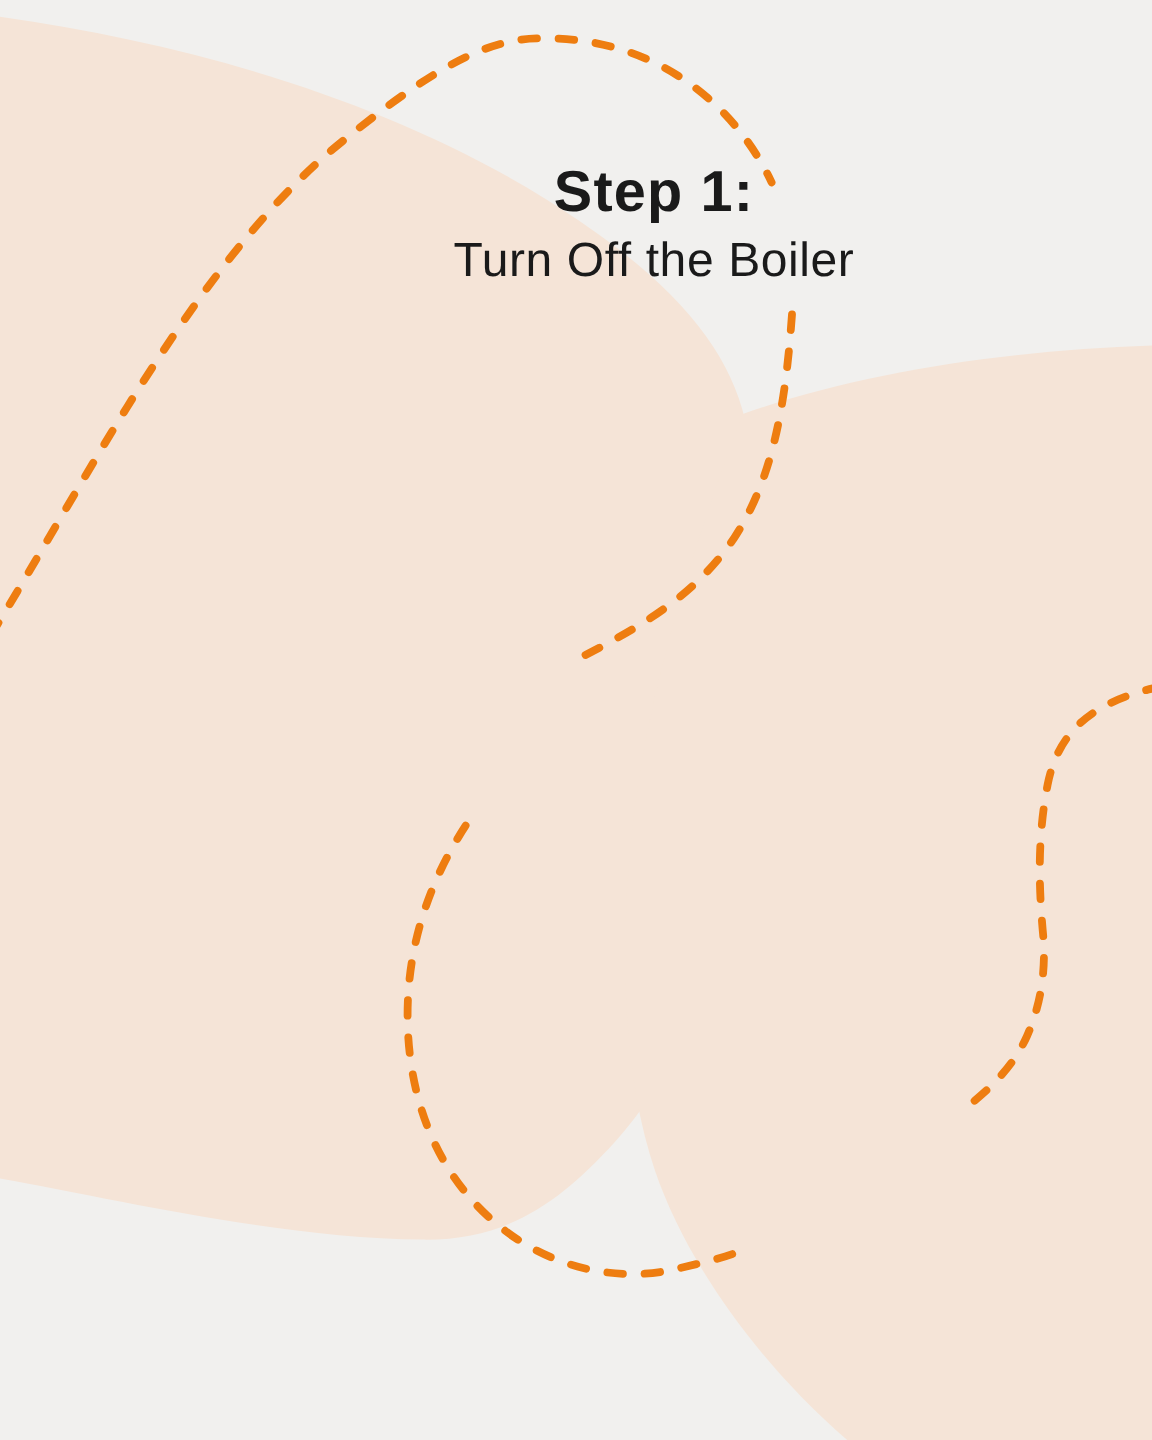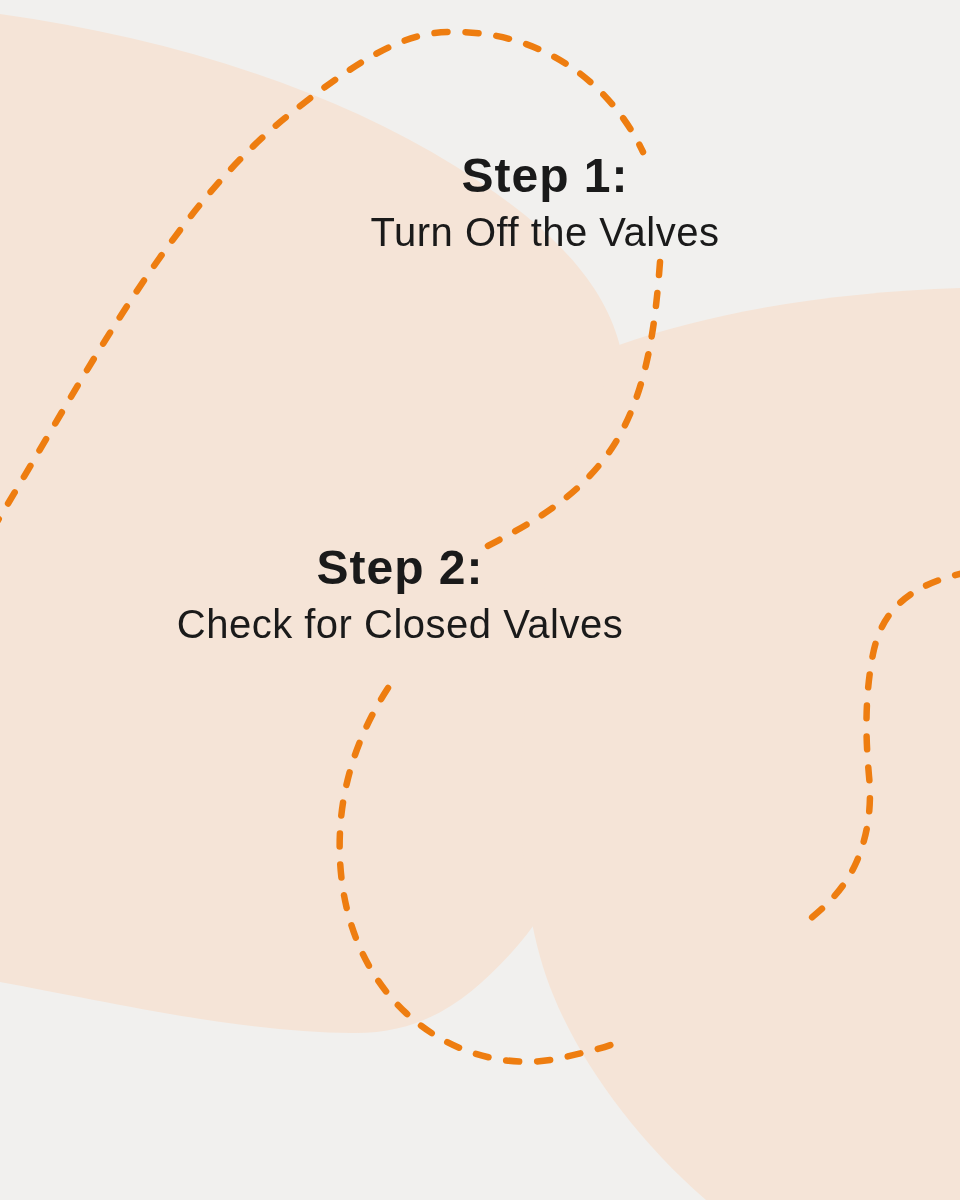--- a/index.html
+++ b/index.html
@@ -47,21 +47,21 @@
     letter-spacing: 1px;
     line-height: 1.12;
   }
   .step-subtitle {
     font-size: 40px;
     font-weight: normal;
     letter-spacing: 0.5px;
     line-height: 1.12;
     margin-top: 7px;
   }
-  #step-1 { left: 545px; top: 149px; }
+  #step-1 { left: 545px; top: 134px; }
   #step-2 { left: 400px; top: 541px; }
   #step-3 { left: 694px; top: 899px; }
 </style>
 </head>
 <body>
 
 <div class="canvas">
 
   <svg class="bg-svg" viewBox="0 0 960 1200" aria-hidden="true">
 
@@ -96,24 +96,20 @@
          C 586,1052 611,1047 626,1038"></path>
     <path class="dash-curve" d="M 968,572
          C 912,584 882,608 873,654
          C 864,700 866,742 869,776
          C 872,806 868,836 856,863
          C 844,890 824,908 805,923"></path>
   </svg>
 
   <div class="step" id="step-1">
     <div class="step-title">Step 1:</div>
-    <div class="step-subtitle">Turn Off the Valves</div>
+    <div class="step-subtitle">Turn Off the Boiler</div>
   </div>
 
-  <div class="step" id="step-2">
-    <div class="step-title">Step 2:</div>
-    <div class="step-subtitle">Check for Closed Valves</div>
-  </div>
 
   <div class="step" id="step-3">
   </div>
 
 </div>
 
 </body></html>

